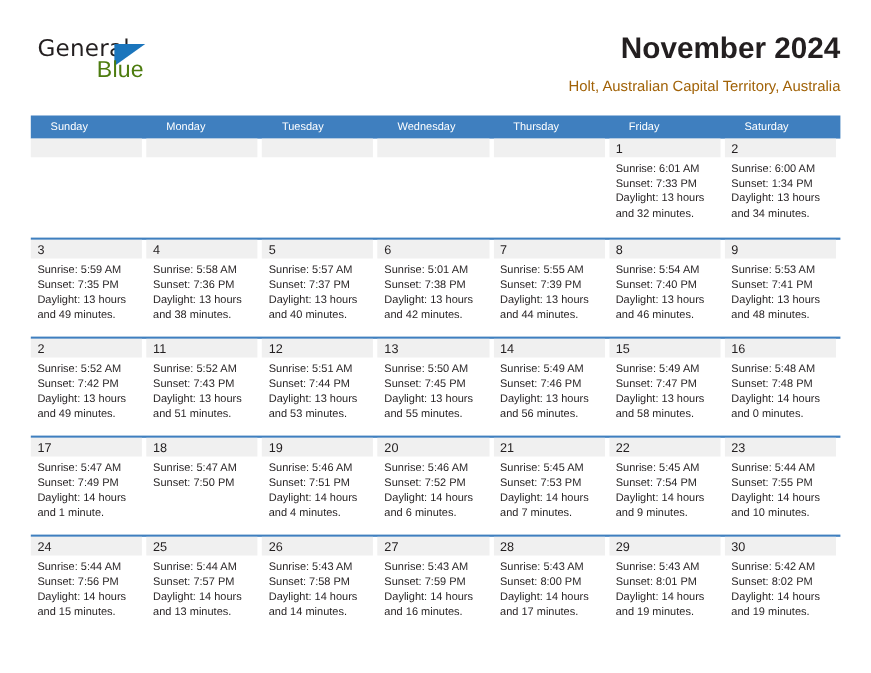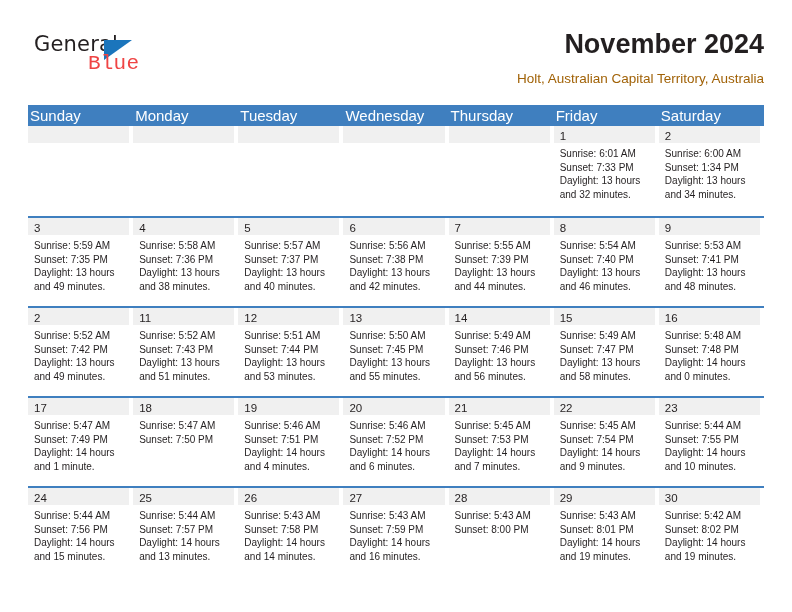--- a/index.html
+++ b/index.html
@@ -44,22 +44,22 @@
     letter-spacing: 0.2px;
     color: #231f20;
     font-family: "DejaVu Sans", sans-serif;
   }
   .logo-blue {
     position: absolute;
     left: 60px;
     top: 20px;
     font-size: 21px;
     letter-spacing: 0.2px;
-    color: #ef4444;
-    font-family: Liberation Mono, monospace;
+    color: #4d7c0f;
+    font-family: Liberation Sans, sans-serif;
   }
   .logo-triangle {
     position: absolute;
     left: 76px;
     top: 8px;
     width: 0;
     height: 0;
     border-left: 28px solid #1b75bc;
     border-bottom: 20px solid transparent;
   }
@@ -93,23 +93,23 @@
     width: 736px;
   }
   .weekdays {
     display: flex;
     background: #3f7fbf;
     height: 21px;
   }
   .weekday {
     flex: 1 1 0;
     color: #ffffff;
-    font-size: 15px;
+    font-size: 10px;
     line-height: 21px;
-    padding-left: 2px;
+    padding-left: 18px;
     box-sizing: border-box;
     white-space: nowrap;
     overflow: hidden;
   }
   .week {
     display: flex;
     height: 90px;
     border-top: 2px solid #3f7fbf;
     box-sizing: border-box;
   }
@@ -235,21 +235,21 @@
             <div class="daynum-band"><span class="daynum">5</span></div>
             <div class="day-info">
               <div>Sunrise: 5:57 AM</div>
               <div>Sunset: 7:37 PM</div>
               <div class="daylight">Daylight: 13 hours and 40 minutes.</div>
             </div>
           </div>
           <div class="day-cell">
             <div class="daynum-band"><span class="daynum">6</span></div>
             <div class="day-info">
-              <div>Sunrise: 5:56 AM</div>
+              <div>Sunrise: 5:01 AM</div>
               <div>Sunset: 7:38 PM</div>
               <div class="daylight">Daylight: 13 hours and 42 minutes.</div>
             </div>
           </div>
           <div class="day-cell">
             <div class="daynum-band"><span class="daynum">7</span></div>
             <div class="day-info">
               <div>Sunrise: 5:55 AM</div>
               <div>Sunset: 7:39 PM</div>
               <div class="daylight">Daylight: 13 hours and 44 minutes.</div>
@@ -418,20 +418,21 @@
               <div>Sunrise: 5:43 AM</div>
               <div>Sunset: 7:59 PM</div>
               <div class="daylight">Daylight: 14 hours and 16 minutes.</div>
             </div>
           </div>
           <div class="day-cell">
             <div class="daynum-band"><span class="daynum">28</span></div>
             <div class="day-info">
               <div>Sunrise: 5:43 AM</div>
               <div>Sunset: 8:00 PM</div>
+              <div class="daylight">Daylight: 14 hours and 17 minutes.</div>
             </div>
           </div>
           <div class="day-cell">
             <div class="daynum-band"><span class="daynum">29</span></div>
             <div class="day-info">
               <div>Sunrise: 5:43 AM</div>
               <div>Sunset: 8:01 PM</div>
               <div class="daylight">Daylight: 14 hours and 19 minutes.</div>
             </div>
           </div>

